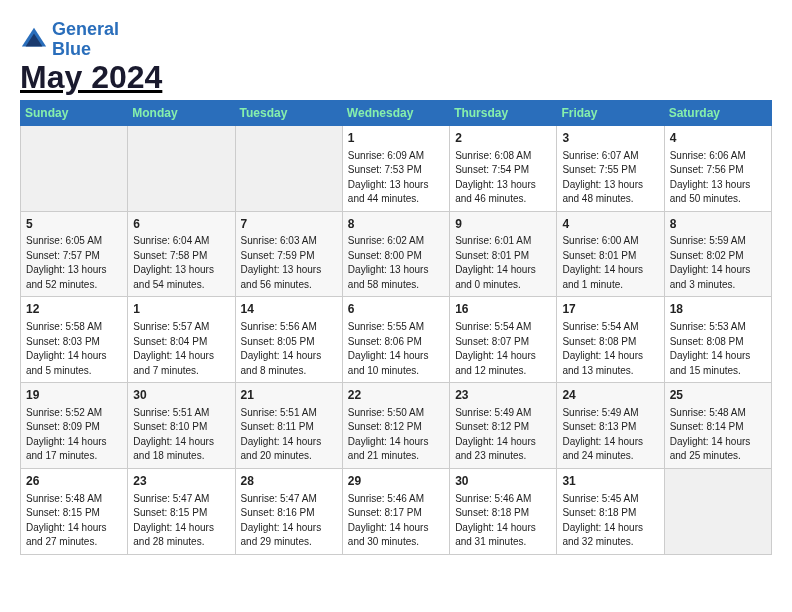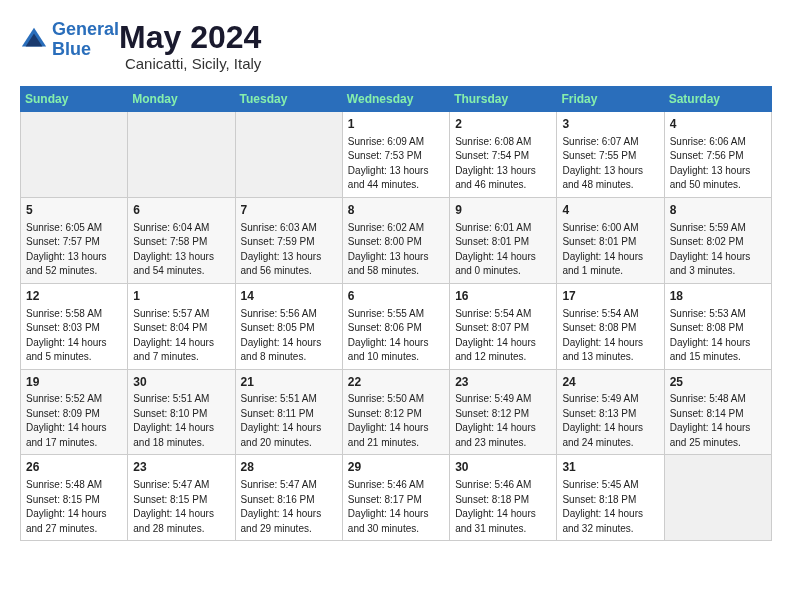--- a/index.html
+++ b/index.html
@@ -6,21 +6,22 @@
     body {
       font-family: Arial, sans-serif;
       background: #fff;
       width: 792px;
       min-height: 612px;
       padding: 20px;
     }
     .header {
       display: flex;
       align-items: flex-start;
-      margin-bottom: 14px;
+      margin-bottom: 5px;
+      flex-direction: column;
     }
     .logo {
       display: flex;
       align-items: center;
       gap: 4px;
     }
     .logo-text {
       font-size: 18px;
       font-weight: bold;
       color: #1a1a2e;
@@ -28,20 +29,21 @@
     }
     .logo-text span {
       color: #2a6ebb;
     }
     .logo-icon {
       width: 28px;
       height: 28px;
     }
     .title-block {
       text-align: right;
+      text-decoration: underline;
     }
     .month-title {
       font-size: 32px;
       font-weight: bold;
       color: #1a1a2e;
       line-height: 1.1;
     }
     .location {
       font-size: 15px;
       color: #333;
@@ -98,21 +100,20 @@
     </svg>
     <div>
       <div class="logo-text">
         <span>General</span><br>
         <span style="color:#2a6ebb">Blue</span>
       </div>
     </div>
   </div>
   <div class="title-block">
     <div class="month-title">May 2024</div>
-    <div class="location">Canicatti, Sicily, Italy</div>
   </div>
 </div>
 
 <table>
   <thead>
     <tr>
     <th>Sunday</th>
         <th>Monday</th>
         <th>Tuesday</th>
         <th>Wednesday</th>

